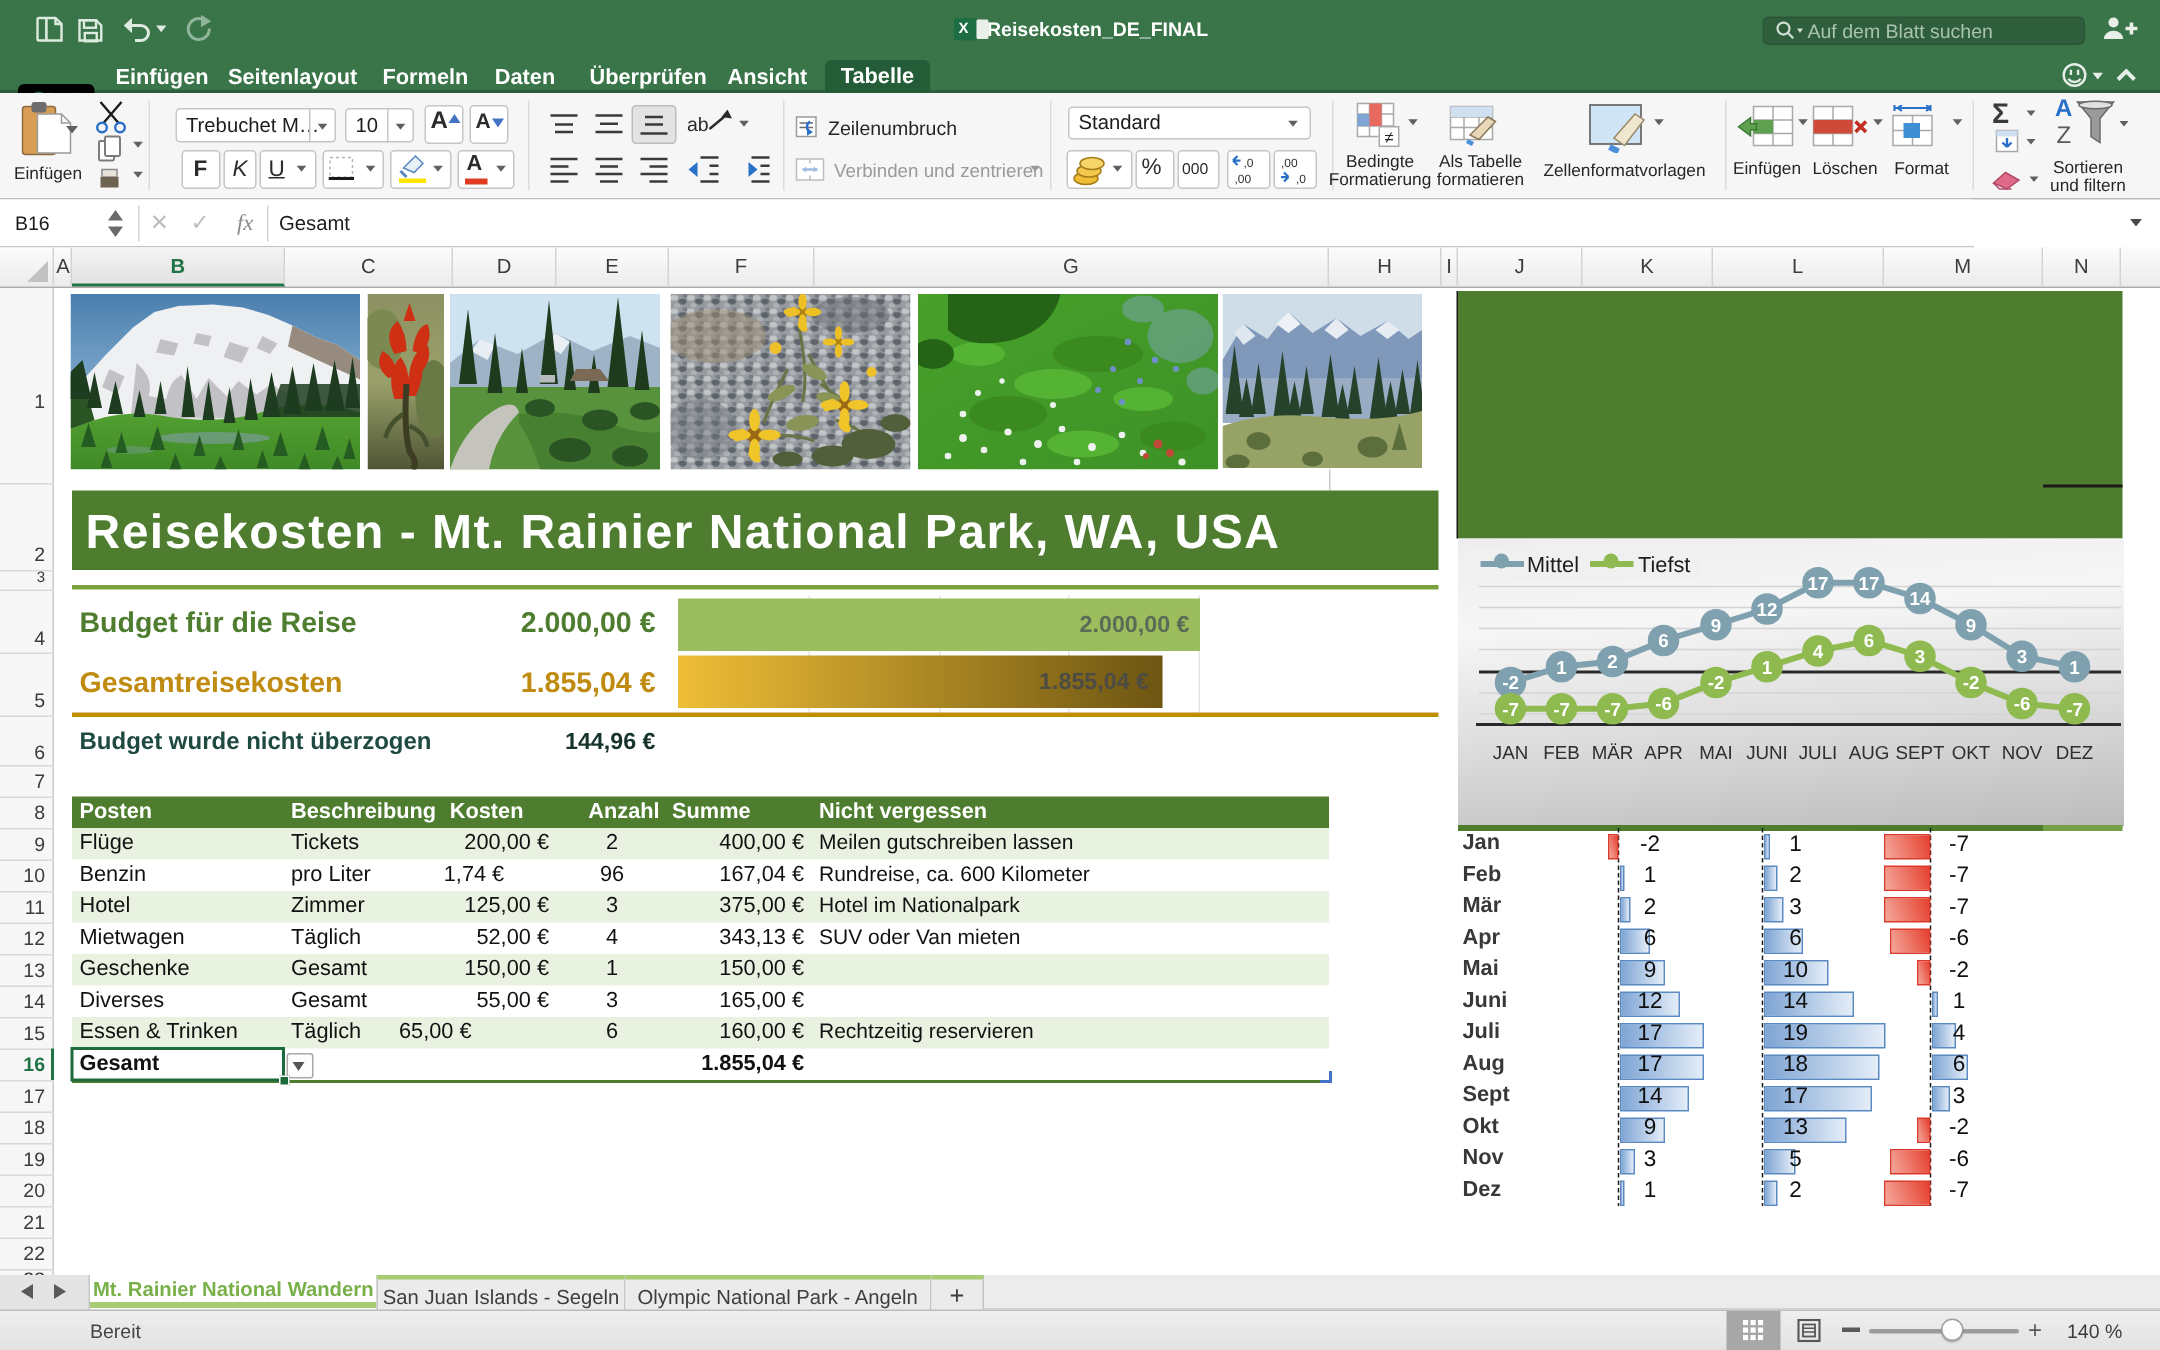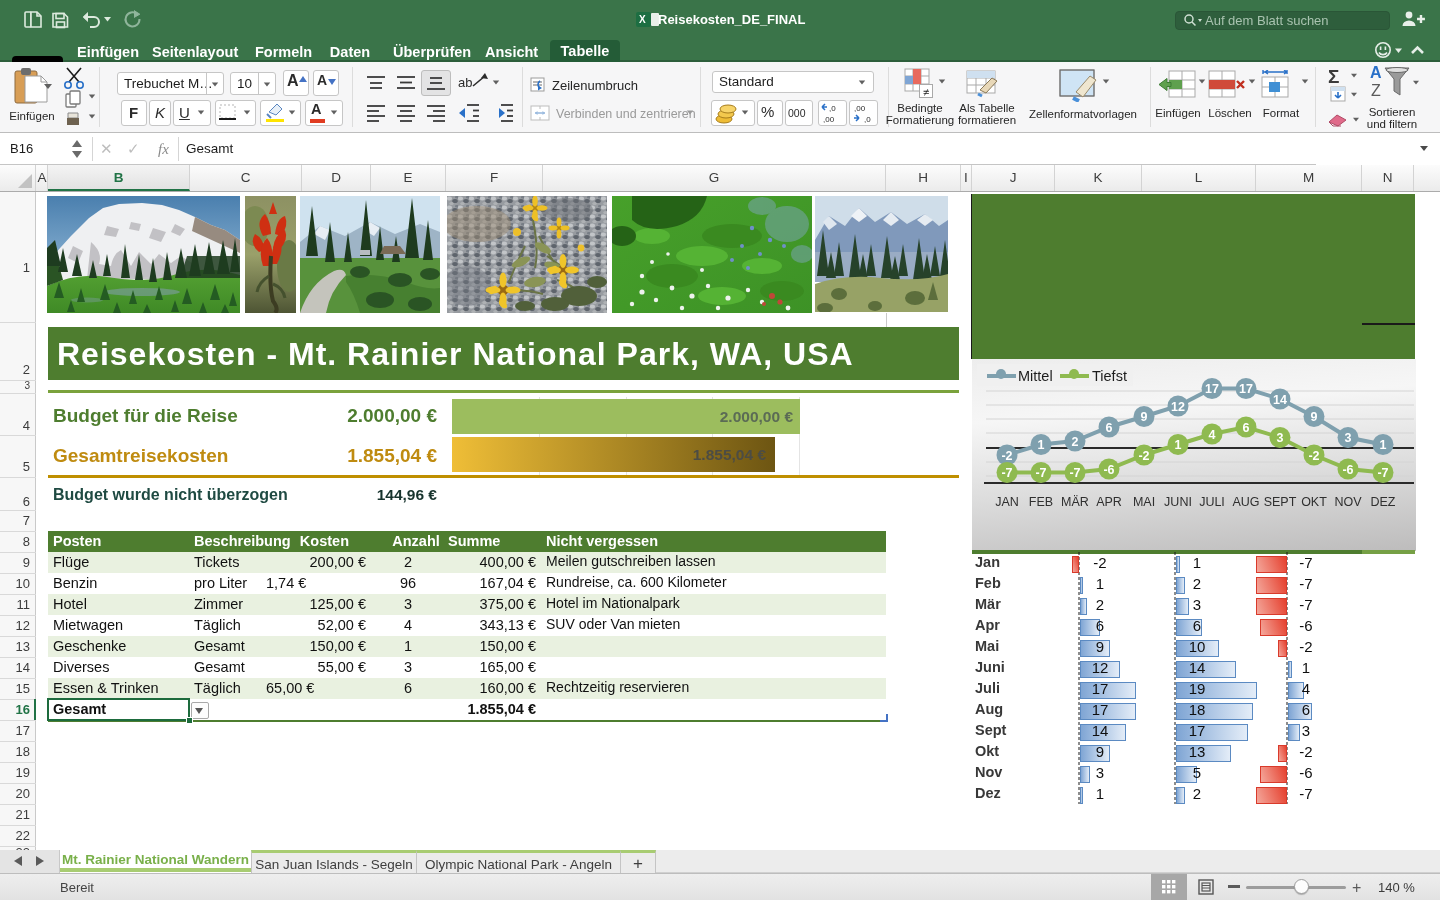--- a/index.html
+++ b/index.html
@@ -743,21 +743,21 @@
     <div class="cell" style="left:53px;top:465px;">Diverses</div>
     <div class="cell" style="left:53px;top:486px;">Essen &amp; Trinken</div>
     <div class="cell" style="left:194px;top:360px;">Tickets</div>
     <div class="cell" style="left:194px;top:381px;">pro Liter</div>
     <div class="cell" style="left:194px;top:402px;">Zimmer</div>
     <div class="cell" style="left:194px;top:423px;">Täglich</div>
     <div class="cell" style="left:194px;top:444px;">Gesamt</div>
     <div class="cell" style="left:194px;top:465px;">Gesamt</div>
     <div class="cell" style="left:194px;top:486px;">Täglich</div>
     <div class="cell" style="left:266px;top:360px;width:100px;text-align:right;">200,00 €</div>
-    <div class="cell" style="left:266px;top:381px;width:100px;text-align:left;">1,74 €</div>
+    <div class="cell" style="left:266px;top:381px;width:100px;text-align:center;">1,74 €</div>
     <div class="cell" style="left:266px;top:402px;width:100px;text-align:right;">125,00 €</div>
     <div class="cell" style="left:266px;top:423px;width:100px;text-align:right;">52,00 €</div>
     <div class="cell" style="left:266px;top:444px;width:100px;text-align:right;">150,00 €</div>
     <div class="cell" style="left:266px;top:465px;width:100px;text-align:right;">55,00 €</div>
     <div class="cell" style="left:266px;top:486px;width:100px;text-align:left;">65,00 €</div>
     <div class="cell" style="left:378px;top:360px;width:60px;text-align:center;">2</div>
     <div class="cell" style="left:378px;top:381px;width:60px;text-align:center;">96</div>
     <div class="cell" style="left:378px;top:402px;width:60px;text-align:center;">3</div>
     <div class="cell" style="left:378px;top:423px;width:60px;text-align:center;">4</div>
     <div class="cell" style="left:378px;top:444px;width:60px;text-align:center;">1</div>

